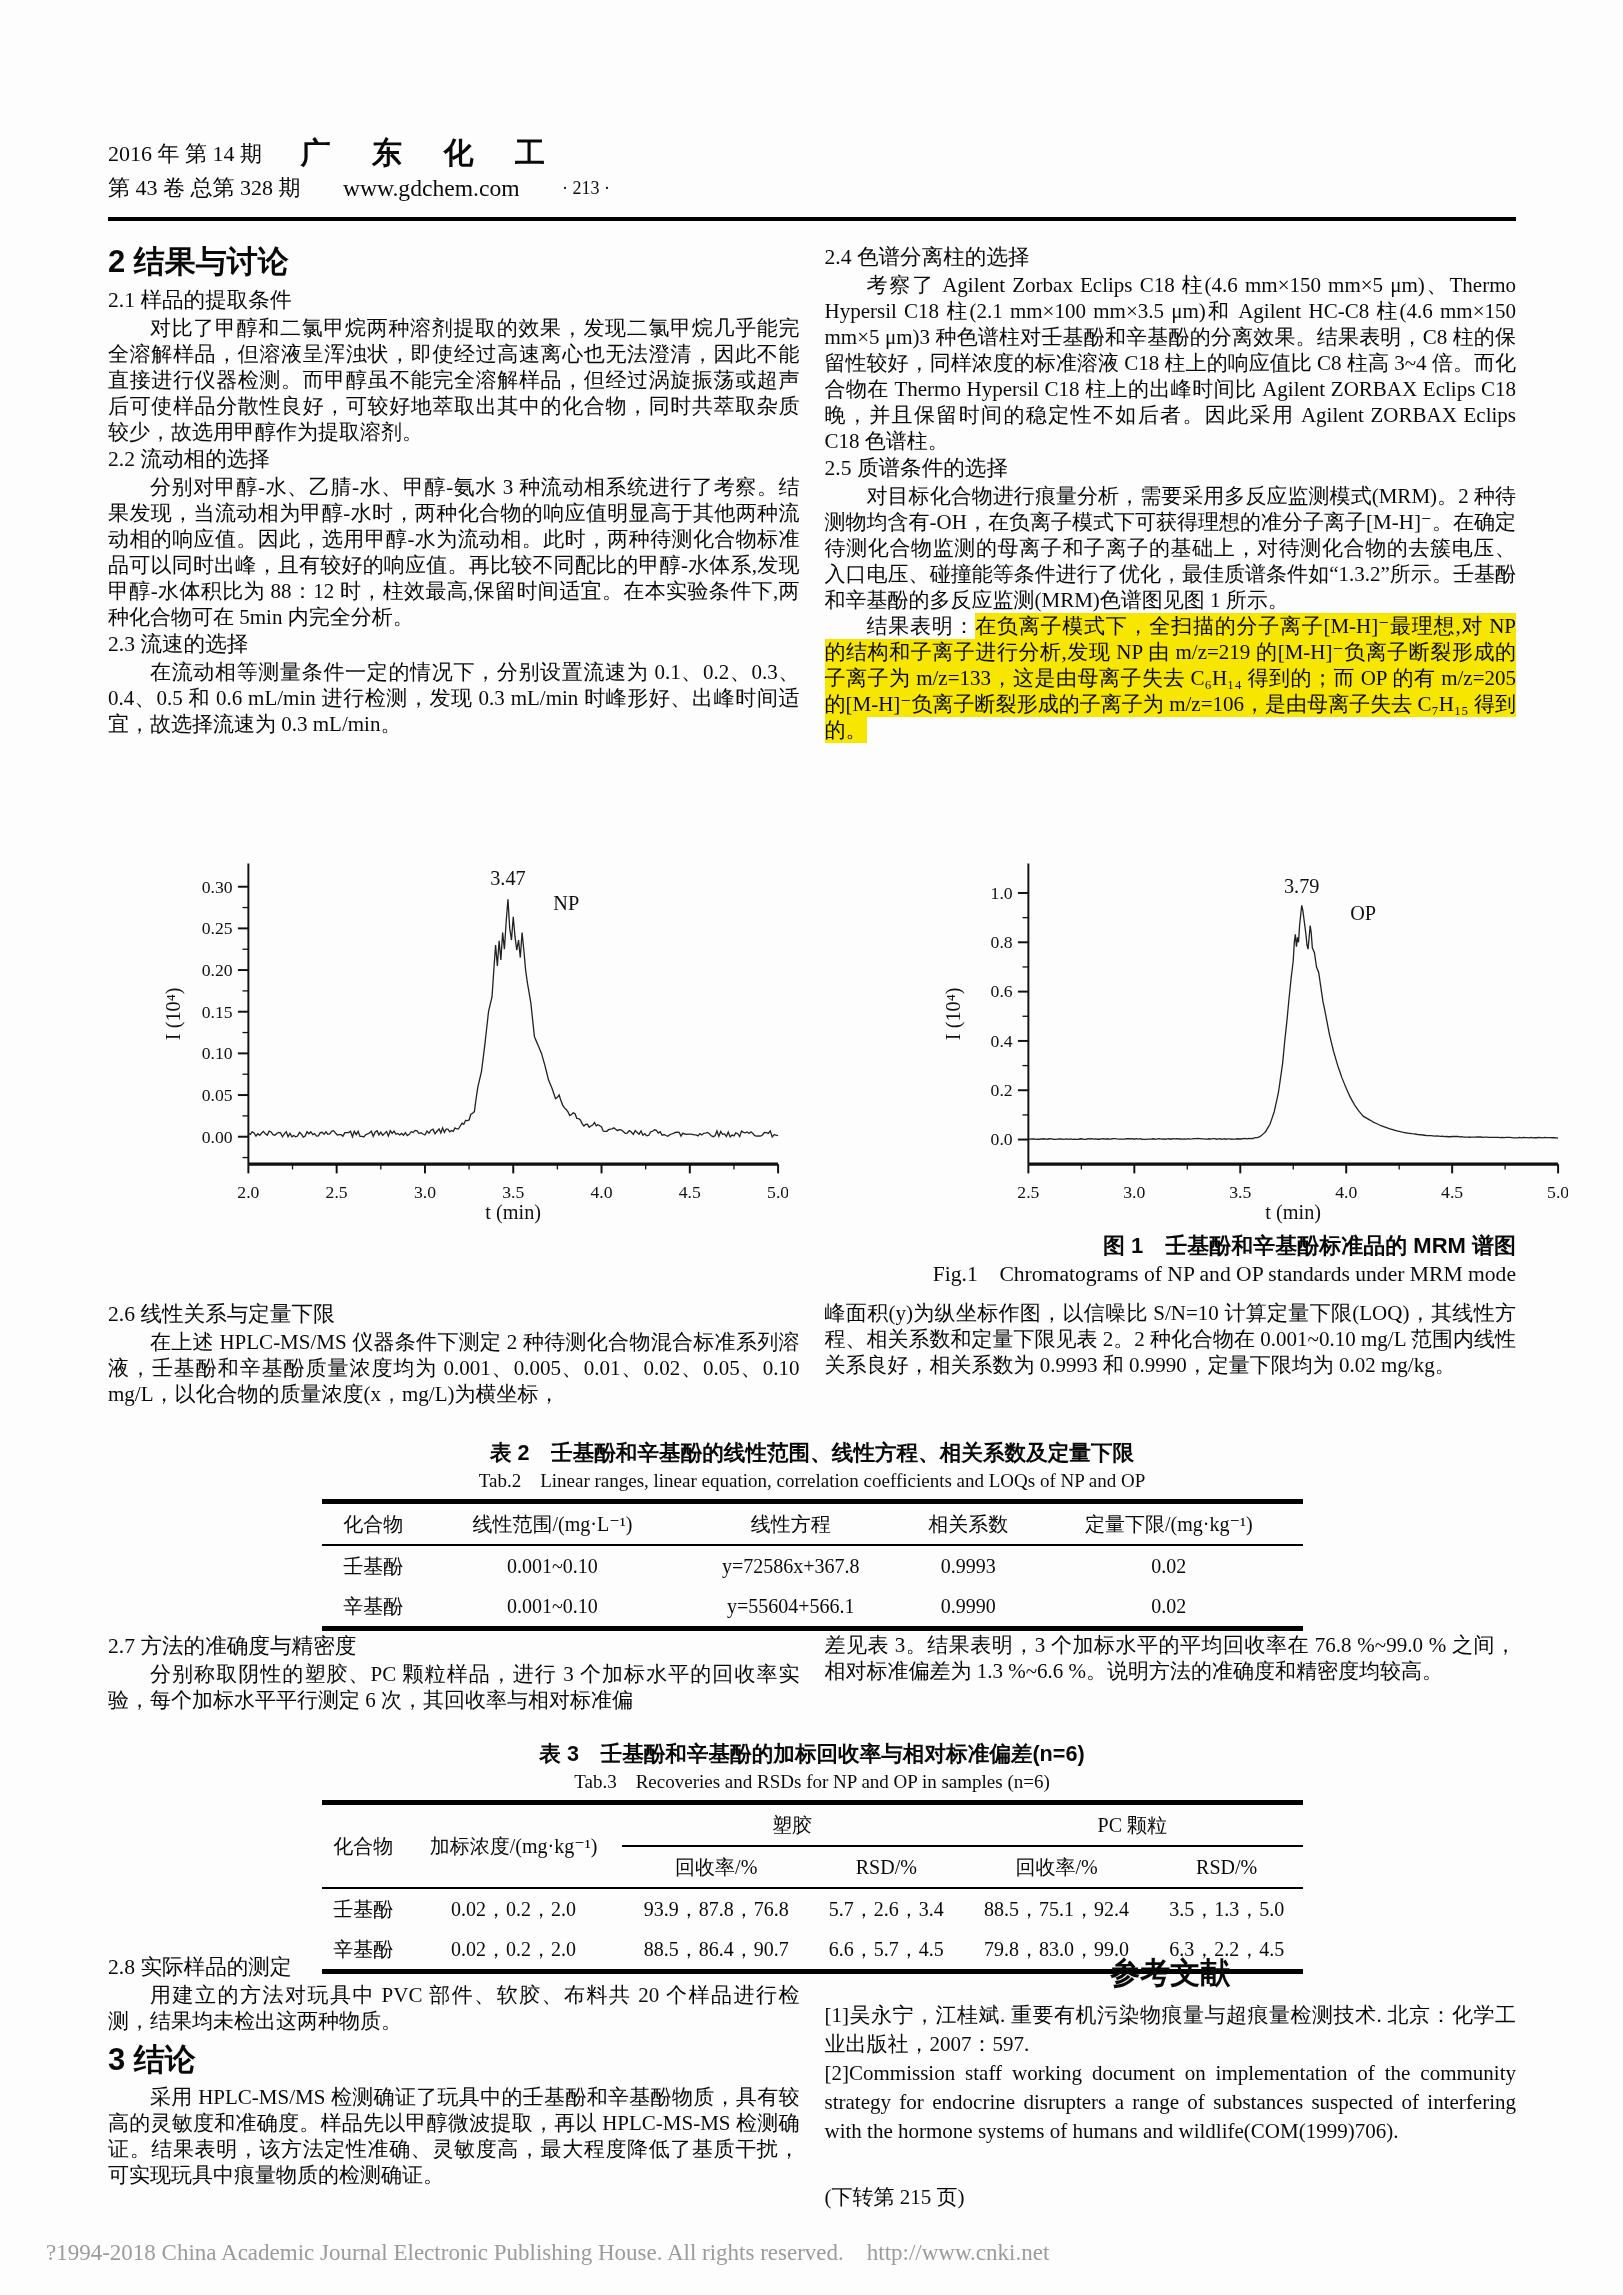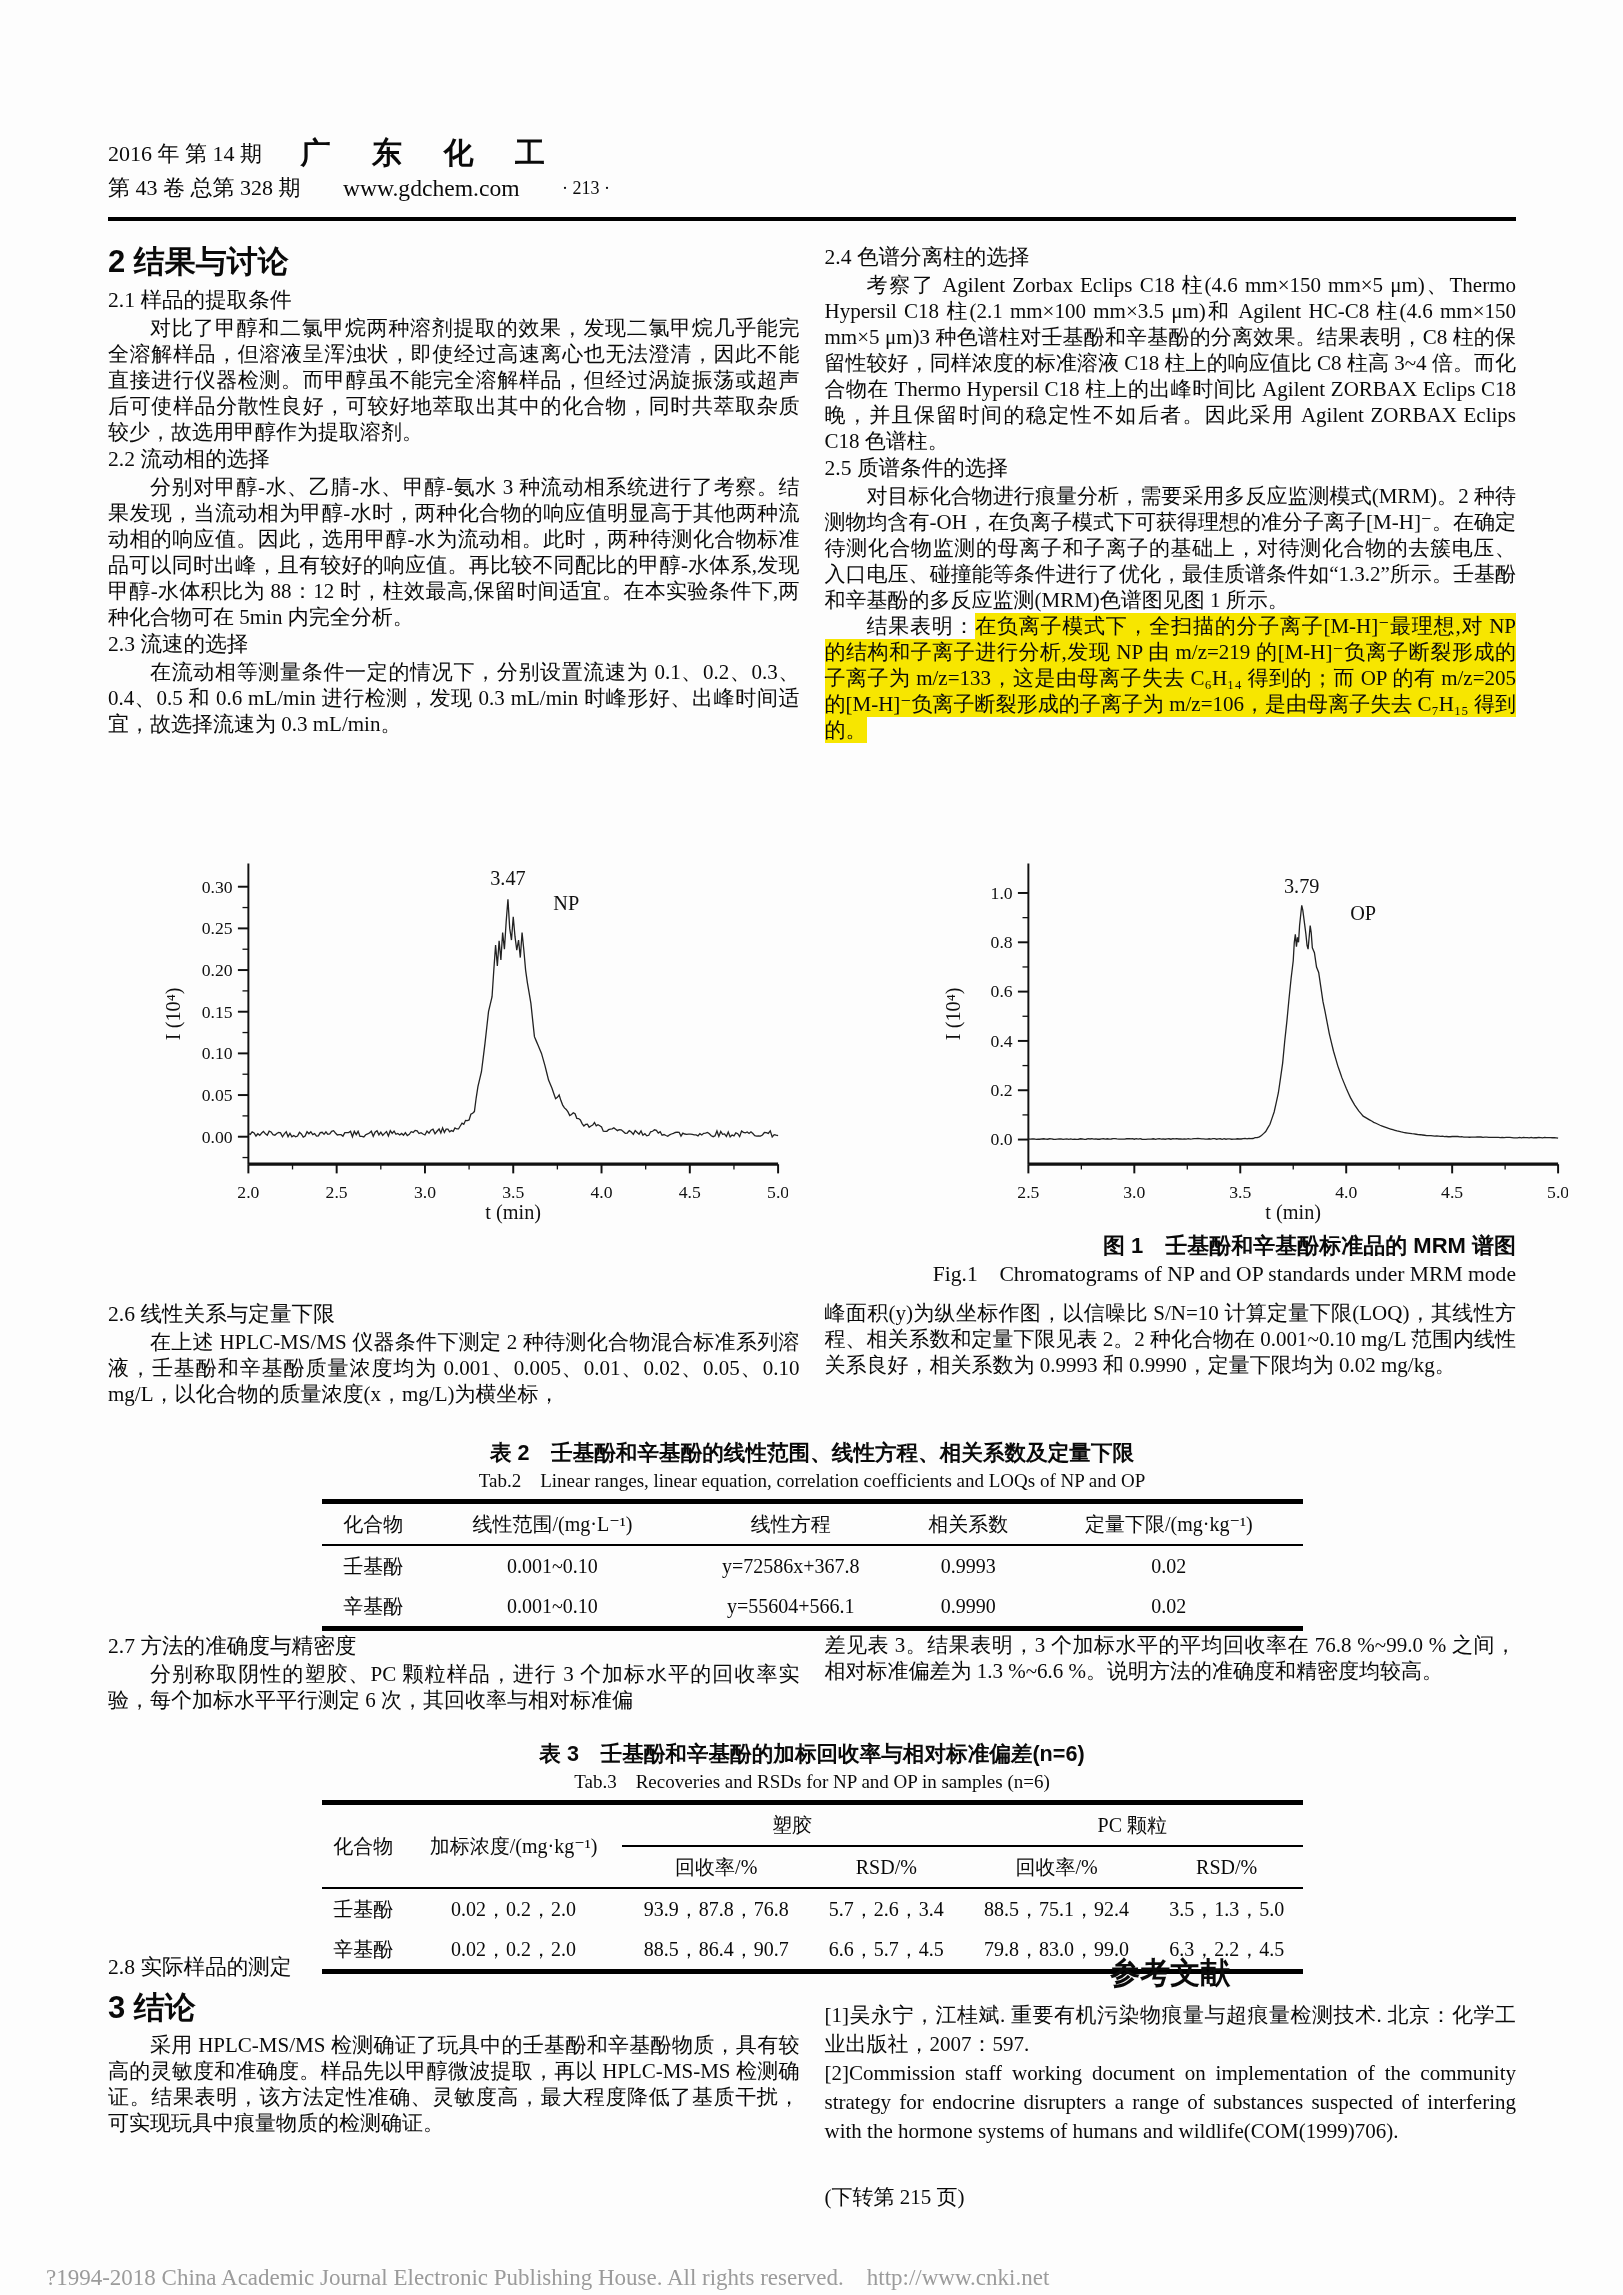--- a/index.html
+++ b/index.html
@@ -39,21 +39,21 @@
   table.paper th,table.paper td{text-align:center;font-weight:normal;padding:6.5px 3.9px;}
   table.paper thead th{border-bottom:2.6px solid #000;}
   table.paper .groupline{border-bottom:2px solid #000 !important;}
   table.paper .tier2 th{border-bottom:2.6px solid #000;}
   
   .refs-title{font-family:"Liberation Sans","DejaVu Sans",sans-serif;font-weight:bold;
               font-size:30px;line-height:39px;text-align:center;margin:0 0 9.2px 0;}
   p.ref{font-size:21px;line-height:29px;margin:0;text-align:justify;}
   .cont{font-size:21.6px;text-align:right;}
   .footer{position:absolute;left:46px;top:2240px;width:1505px;color:#9b9b9b;
-          font-size:23px;white-space:pre-wrap;margin-top:25px;}
+          font-size:23px;white-space:pre-wrap;}
   .chart{width:628px;}
   .chart svg{display:block;}
 </style>
 </head>
 <body>
 
 <div class="abs hdr" style="top:134px;">
   <div class="left">
     <div>2016 年 第 14 期</div>
     <div>第 43 卷 总第 328 期</div>
@@ -280,20 +280,21 @@
           <td>6.3，2.2，4.5</td>
         </tr>
       </tbody>
     </table>
   </div>
 </div>
 
 <div class="abs cols" style="top:1953px;">
   <div class="col">
     <div class="subhead">2.8 实际样品的测定</div>
+    <p class="body">用建立的方法对玩具中 PVC 部件、软胶、布料共 20 个样品进行检测，结果均未检出这两种物质。</p>
     <div class="h-big" style="margin-top:6.5px;">3 结论</div>
     <p class="body">采用 HPLC-MS/MS 检测确证了玩具中的壬基酚和辛基酚物质，具有较高的灵敏度和准确度。样品先以甲醇微波提取，再以 HPLC-MS-MS 检测确证。结果表明，该方法定性准确、灵敏度高，最大程度降低了基质干扰，可实现玩具中痕量物质的检测确证。</p>
   </div>
   <div class="col">
     <div class="refs-title">参考文献</div>
     <p class="ref">[1]吴永宁，江桂斌. 重要有机污染物痕量与超痕量检测技术. 北京：化学工业出版社，2007：597.</p>
     <p class="ref">[2]Commission staff working document on implementation of the community strategy for endocrine disrupters a range of substances suspected of interfering with the hormone systems of humans and wildlife(COM(1999)706).</p>
     <p class="ref cont" style="margin-top:37px;">(下转第 215 页)</p>
   </div>
 </div>

